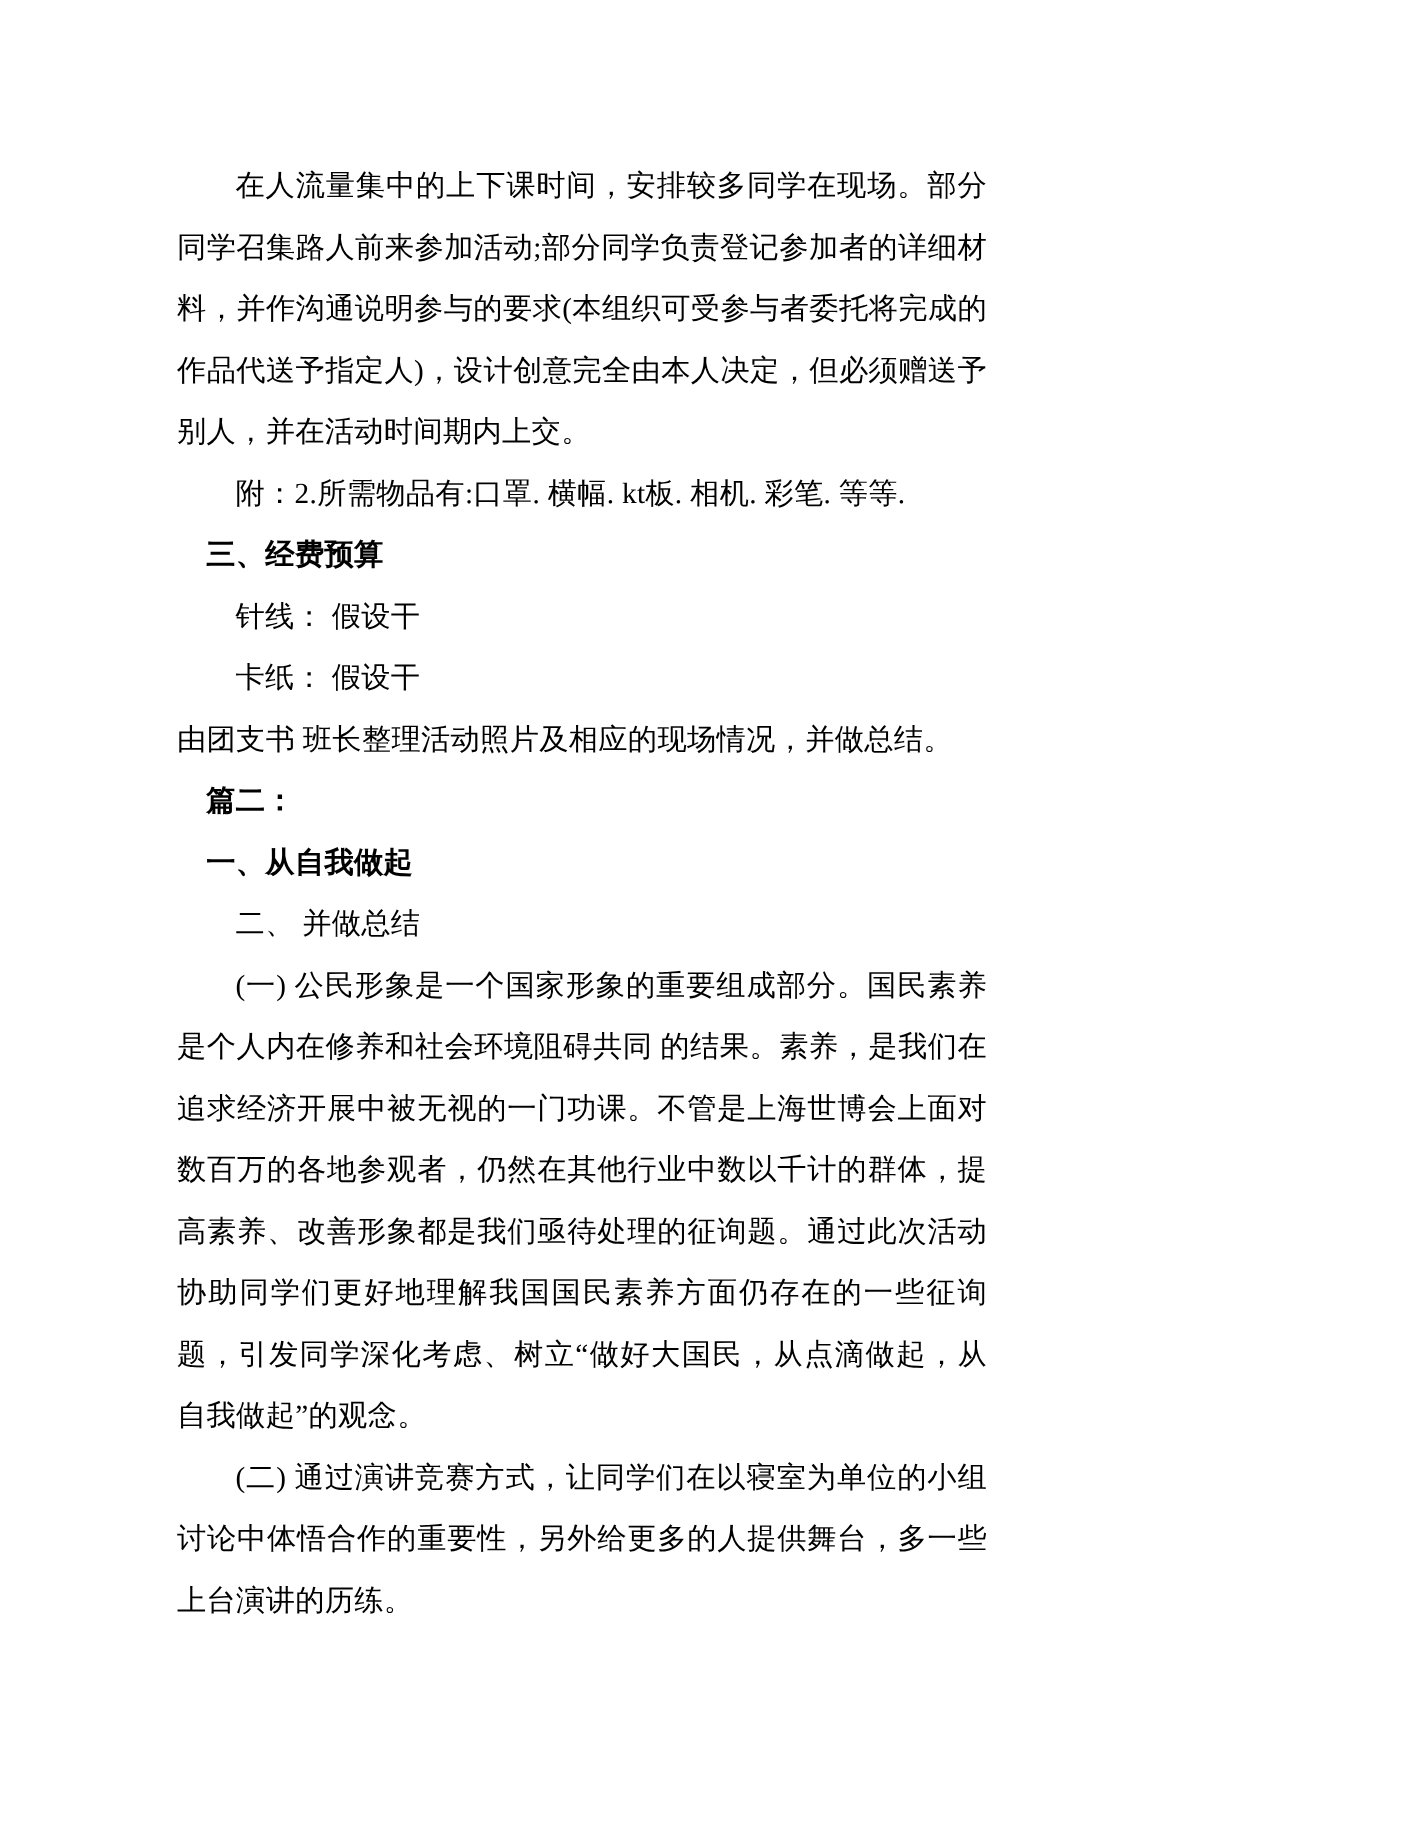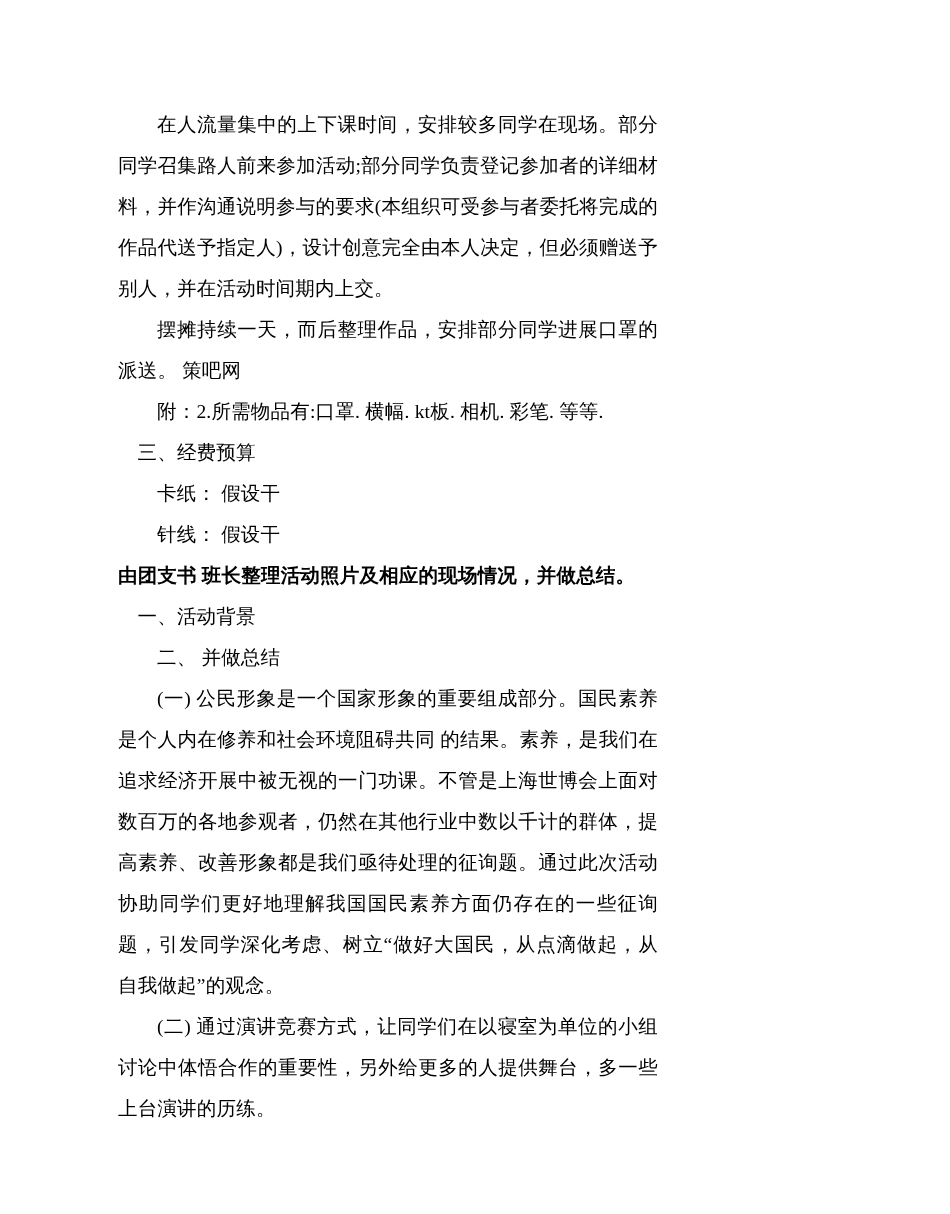--- a/index.html
+++ b/index.html
@@ -30,36 +30,36 @@
   }
   p {
     margin: 0;
     padding: 0;
   }
   .indent2 {
     text-indent: 2em;
   }
   .indent1 {
     text-indent: 1em;
+    font-weight: bold;
   }
   .noindent {
     text-indent: 0;
-    font-weight: bold;
   }
 </style>
 </head>
 <body>
 
 <div class="page">
   <div class="doc-body">
     <p class="indent2">在人流量集中的上下课时间，安排较多同学在现场。部分同学召集路人前来参加活动;部分同学负责登记参加者的详细材料，并作沟通说明参与的要求(本组织可受参与者委托将完成的作品代送予指定人)，设计创意完全由本人决定，但必须赠送予别人，并在活动时间期内上交。</p>
-    <p class="indent2">摆摊持续一天，而后整理作品，安排部分同学进展口罩的派送。  策吧网</p>
     <p class="indent2">附：2.所需物品有:口罩. 横幅. kt板. 相机. 彩笔. 等等.</p>
     <p class="indent1">三、经费预算</p>
+    <p class="indent2">针线：  假设干</p>
     <p class="indent2">卡纸：  假设干</p>
-    <p class="indent2">针线：  假设干</p>
     <p class="noindent">由团支书 班长整理活动照片及相应的现场情况，并做总结。</p>
-    <p class="indent1">一、活动背景</p>
+    <p class="indent1">篇二：</p>
+    <p class="indent1">一、从自我做起</p>
     <p class="indent2">二、  并做总结</p>
     <p class="indent2">(一)  公民形象是一个国家形象的重要组成部分。国民素养是个人内在修养和社会环境阻碍共同  的结果。素养，是我们在追求经济开展中被无视的一门功课。不管是上海世博会上面对数百万的各地参观者，仍然在其他行业中数以千计的群体，提高素养、改善形象都是我们亟待处理的征询题。通过此次活动协助同学们更好地理解我国国民素养方面仍存在的一些征询题，引发同学深化考虑、树立“做好大国民，从点滴做起，从自我做起”的观念。</p>
     <p class="indent2">(二)  通过演讲竞赛方式，让同学们在以寝室为单位的小组讨论中体悟合作的重要性，另外给更多的人提供舞台，多一些上台演讲的历练。</p>
   </div>
 </div>
 
 </body></html>

